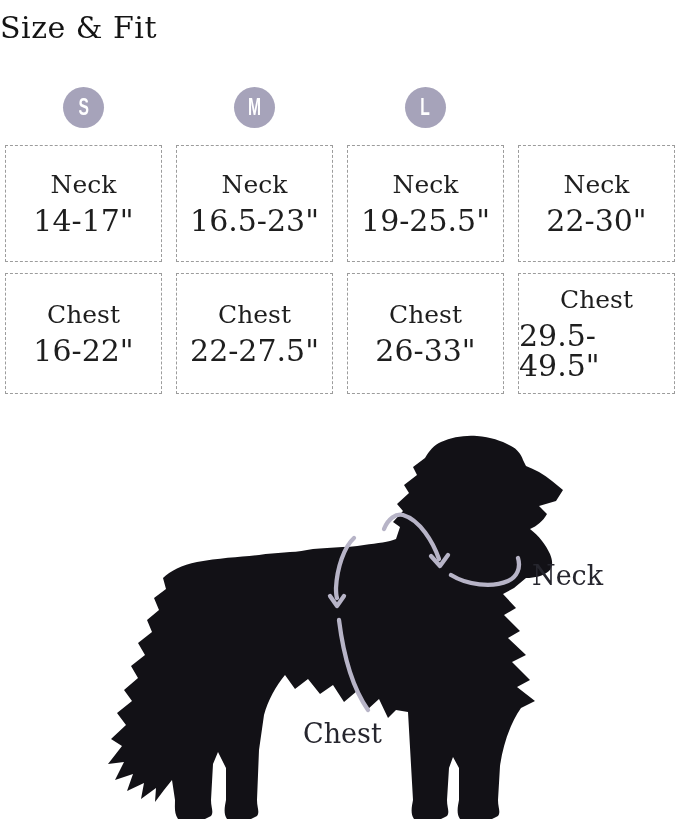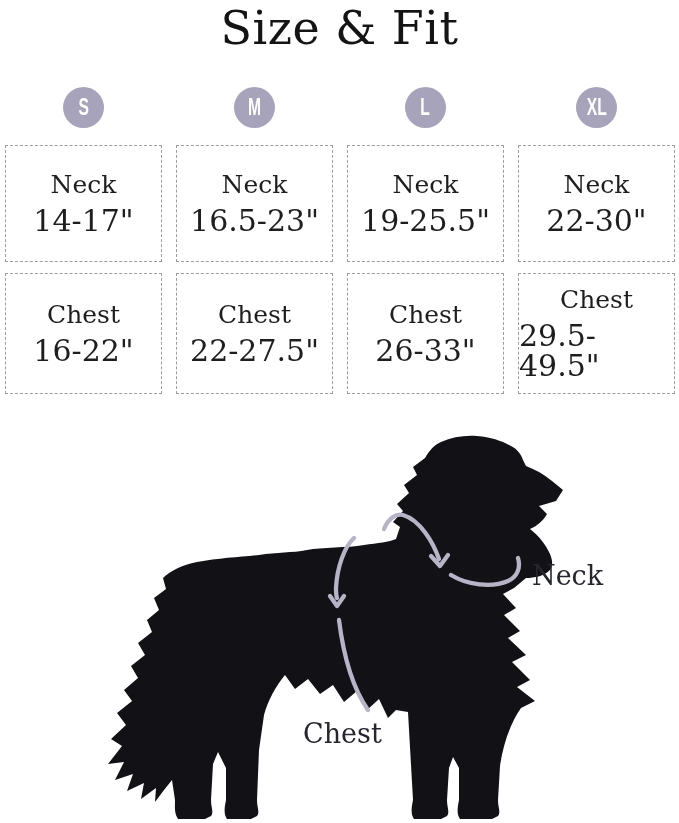--- a/index.html
+++ b/index.html
@@ -3,21 +3,21 @@
 <meta charset="utf-8">
 <style>
   html,body{margin:0;padding:0;}
   body{
     width:679px;height:823px;position:relative;overflow:hidden;
     background:#ffffff;
     font-family:"DejaVu Serif", serif;
   }
   .title{
     position:absolute;top:0;left:0;width:100%;
-    text-align:center;font-size:46px;line-height:56px;
+    text-align:left;font-size:30px;line-height:56px;
     color:#141414;letter-spacing:.5px;
   }
   .grid{
     position:absolute;left:5px;width:670px;
     display:grid;grid-template-columns:repeat(4,1fr);column-gap:14px;
   }
   .badges{top:87px;}
   .badge-cell{display:flex;justify-content:center;align-items:center;}
   .badge{
     width:41px;height:41px;border-radius:50%;
@@ -57,25 +57,20 @@
       </div>
   </div>
   <div class="badge-cell">
     <div class="badge">
         <span class="narrow">M</span>
       </div>
   </div>
   <div class="badge-cell">
     <div class="badge">
         <span class="narrow">L</span>
-      </div>
-  </div>
-  <div class="badge-cell">
-    <div class="badge">
-        <span class="narrow">XL</span>
       </div>
   </div>
 </div>
 
 <div class="grid row1">
   <div class="cell">
     <div class="m-label">Neck</div>
     <div class="m-value">14-17"</div>
   </div>
   <div class="cell">

